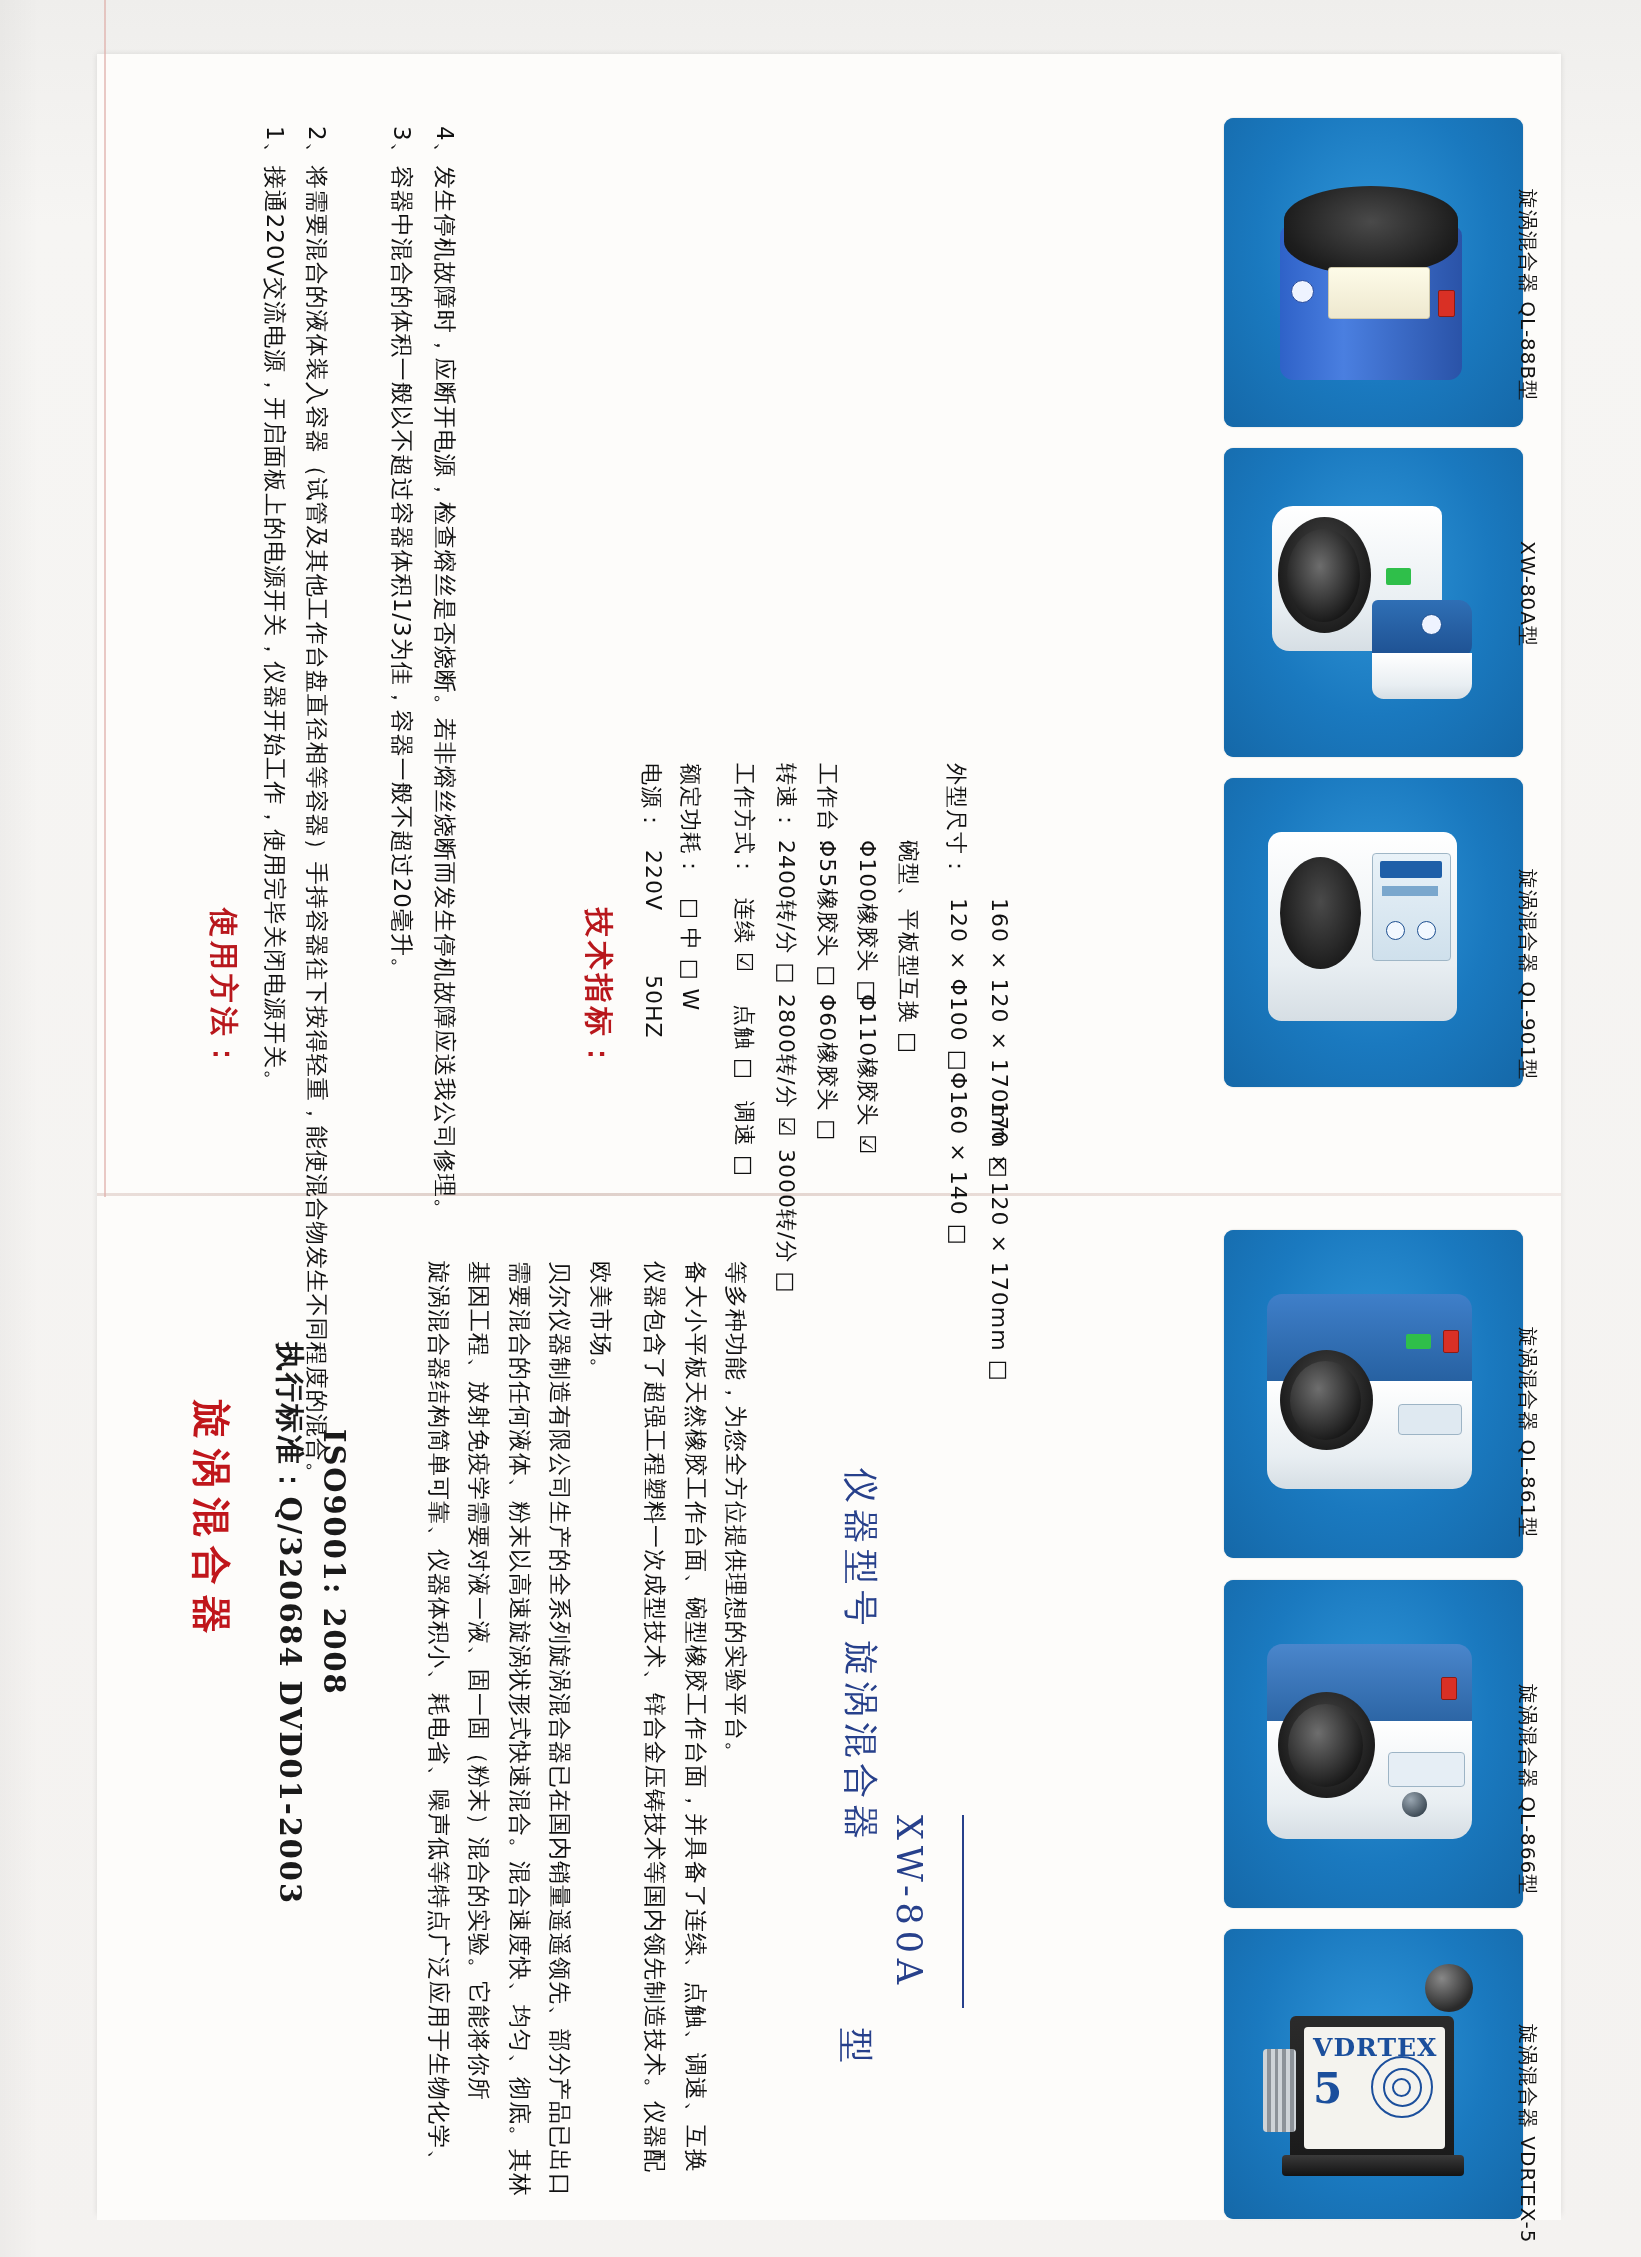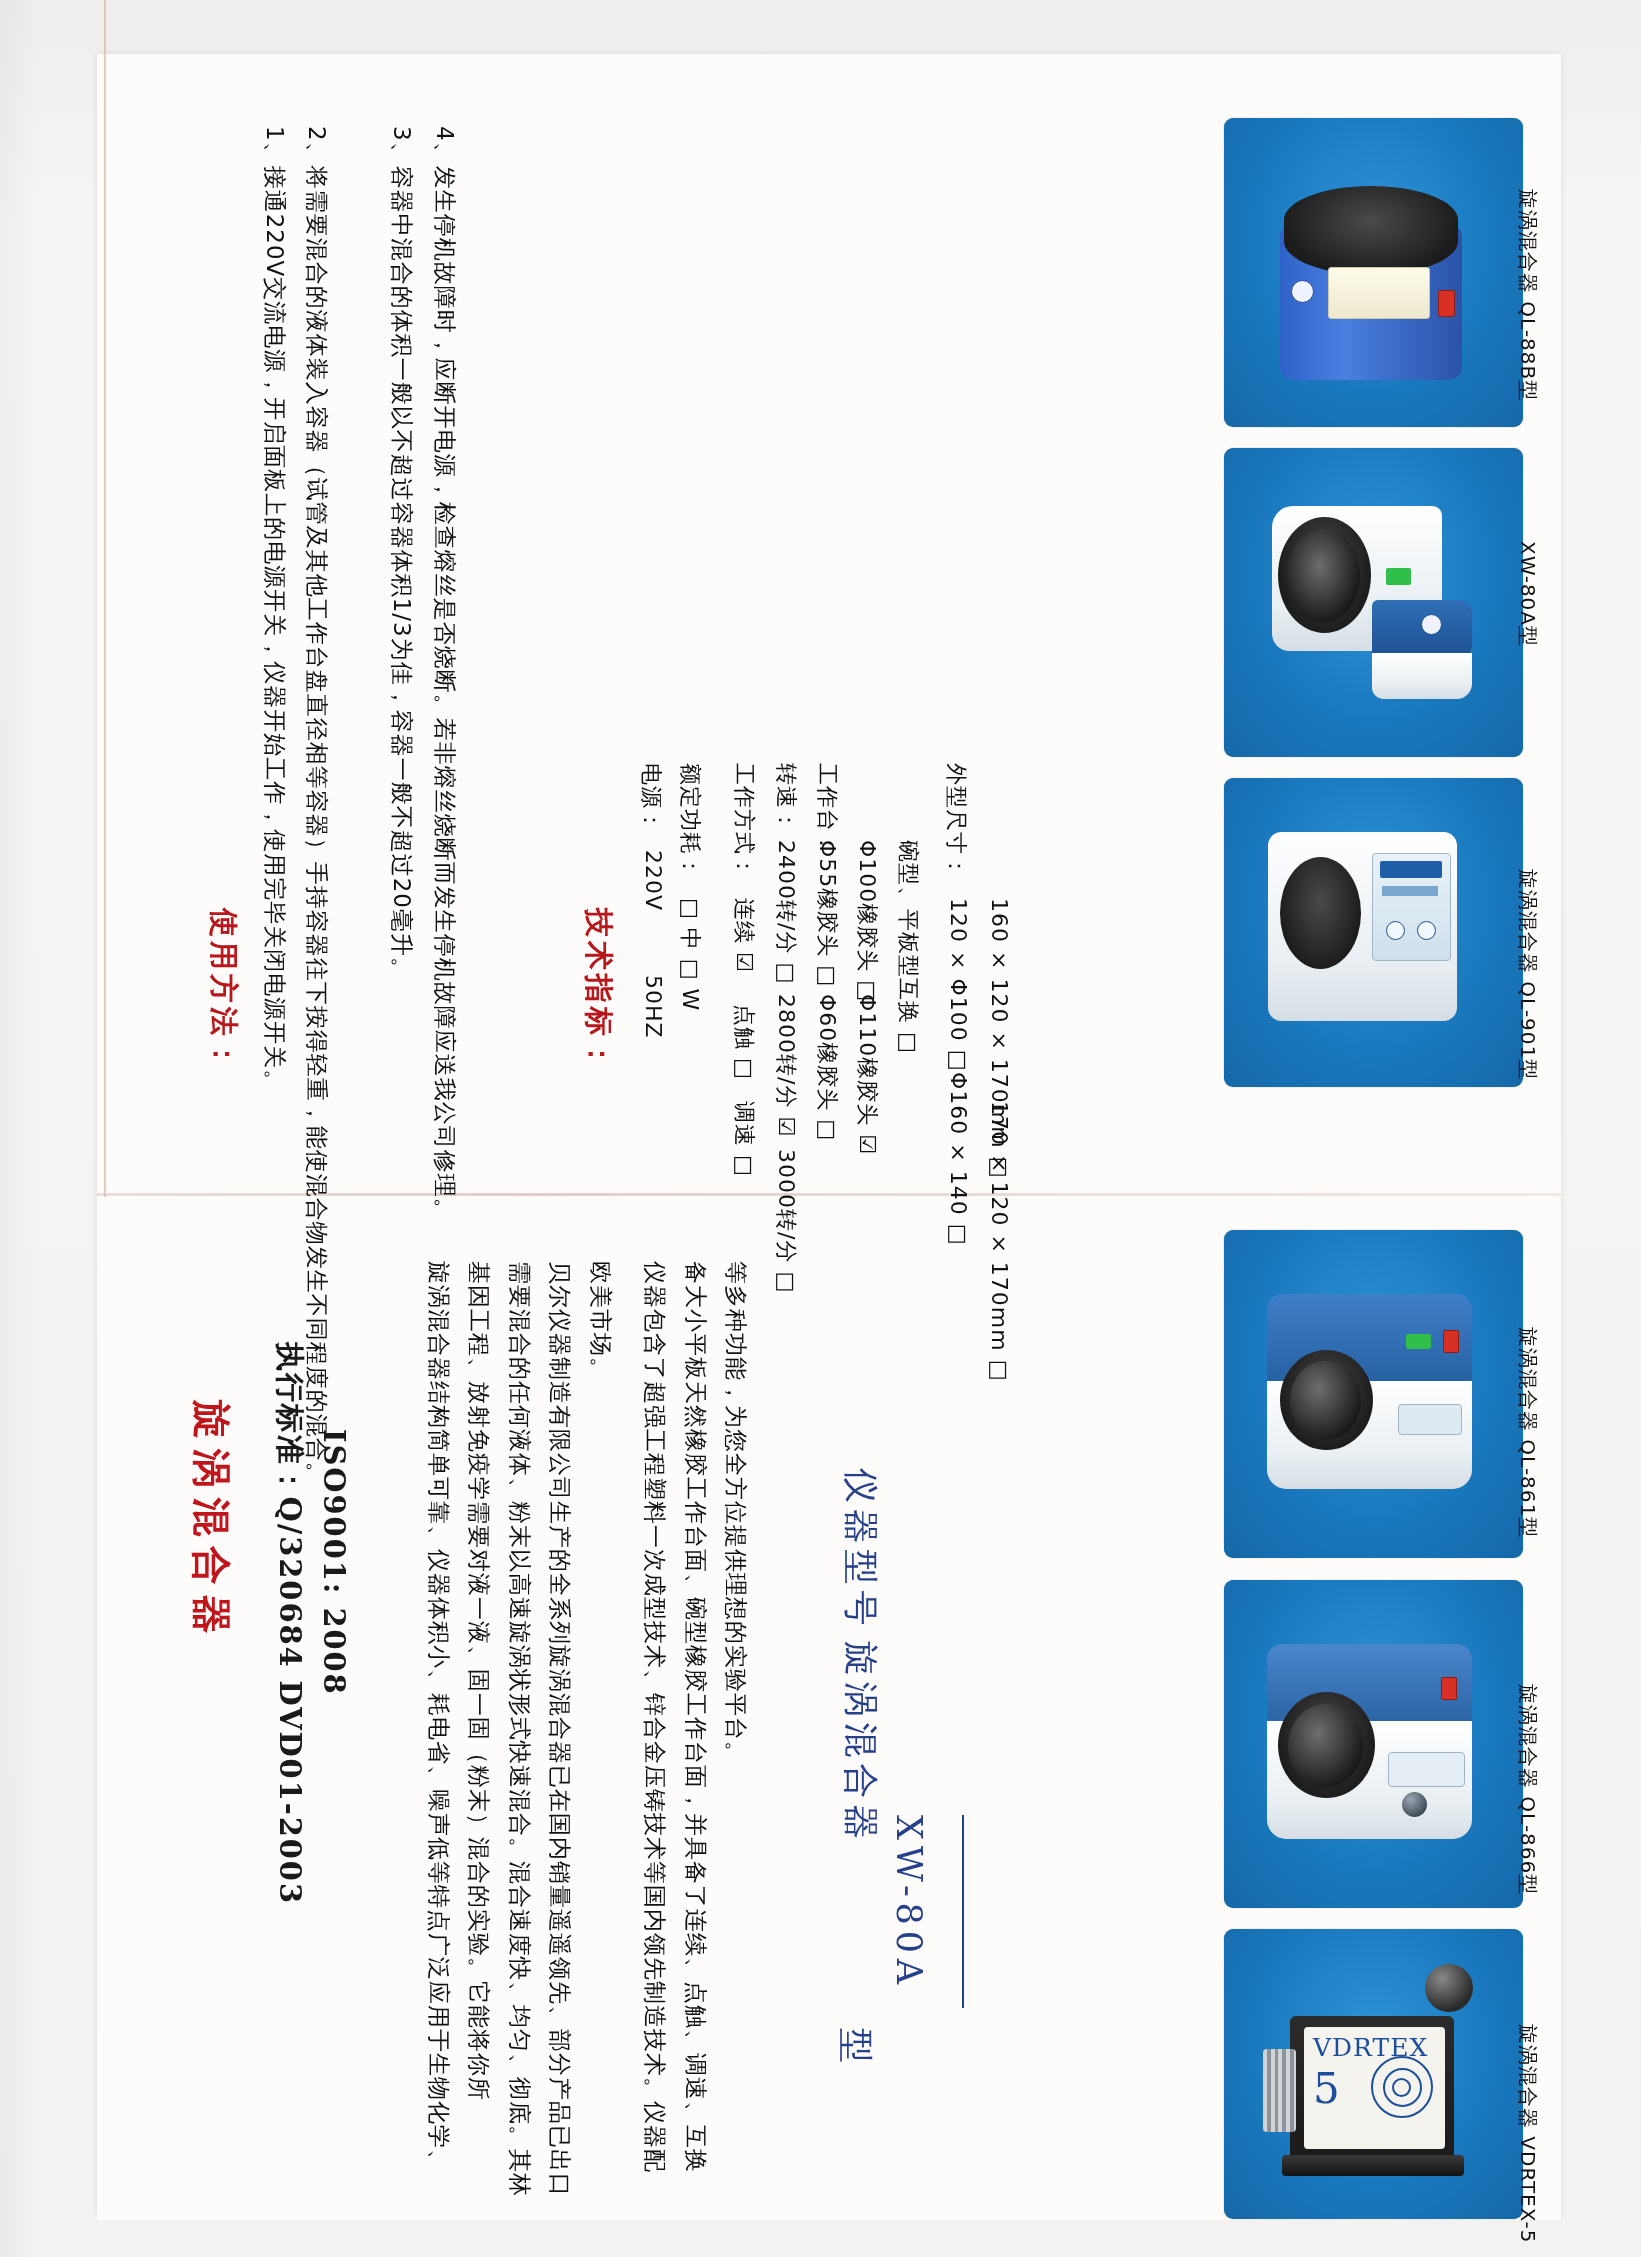--- a/index.html
+++ b/index.html
@@ -161,21 +161,21 @@
     border-radius: 50%;
   }
   .vortex-face {
     position: absolute;
     background: #f4f3ee;
     border-radius: 3.9px;
   }
   .v5 {
     position: absolute;
     color: #1b4f9c;
-    font-weight: normal;
+    font-weight: bold;
     font-family: "DejaVu Serif", serif;
   }
   .spiral {
     position: absolute;
     border-radius: 50%;
     border: 2.9px solid #1b4f9c;
   }
 </style>
 </head>
 <body>

